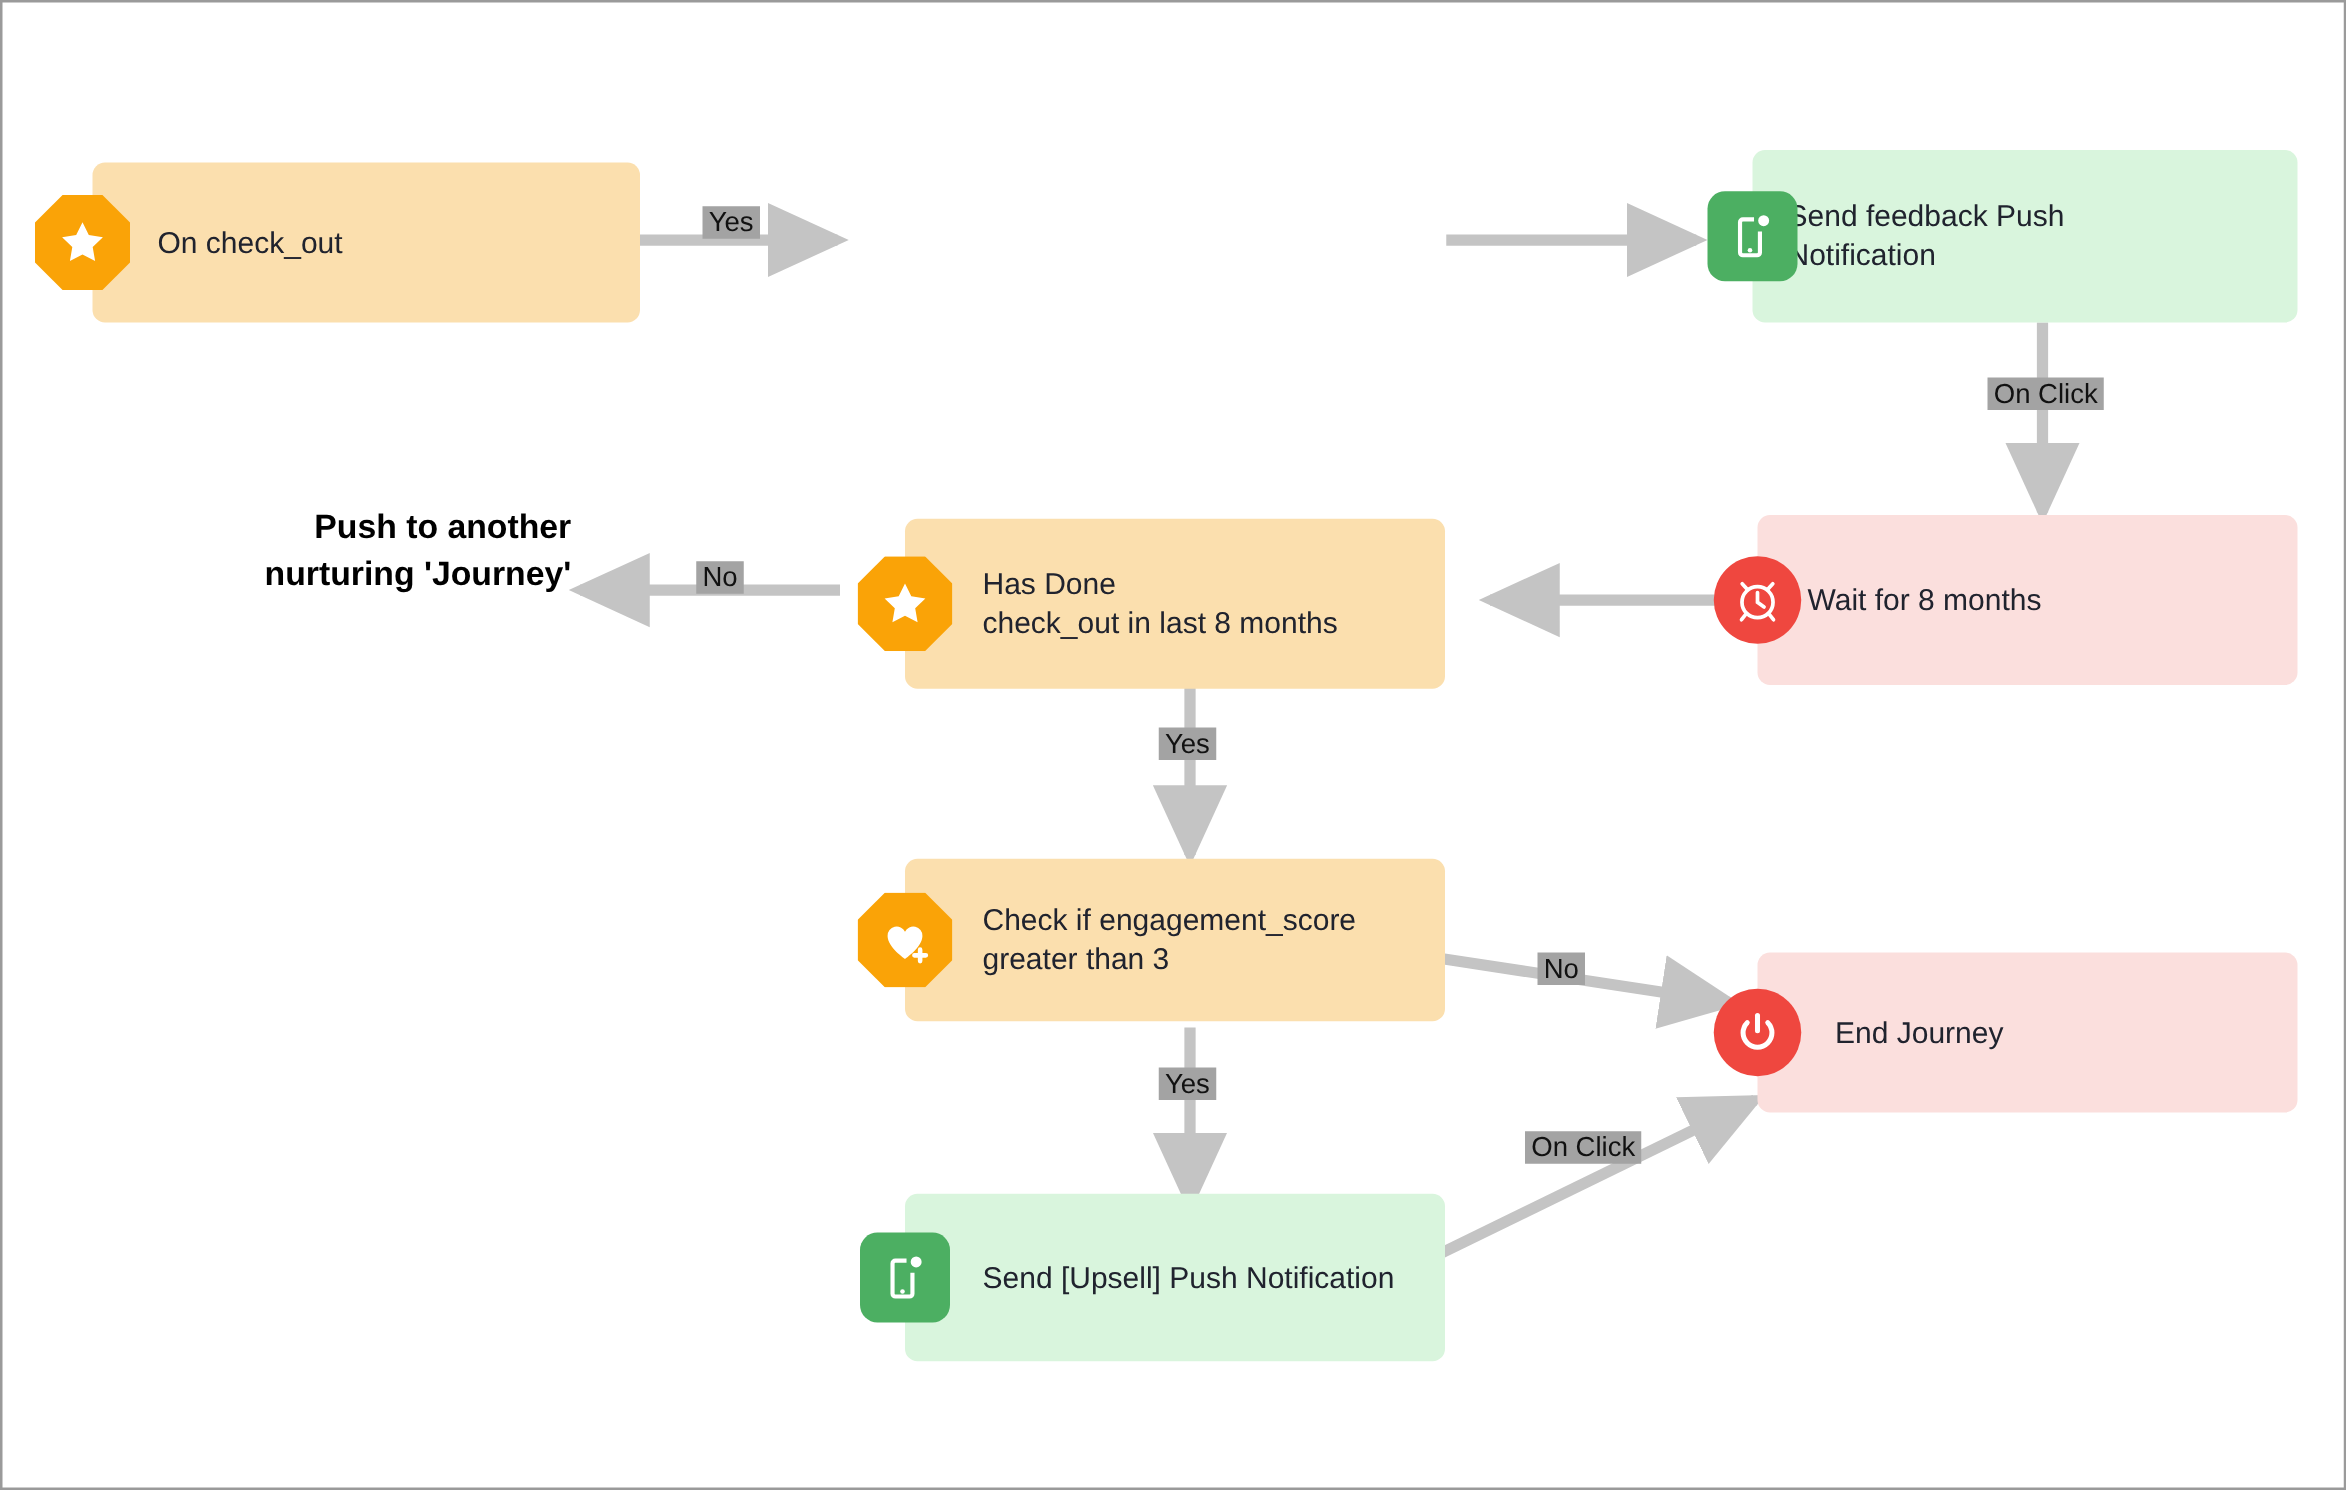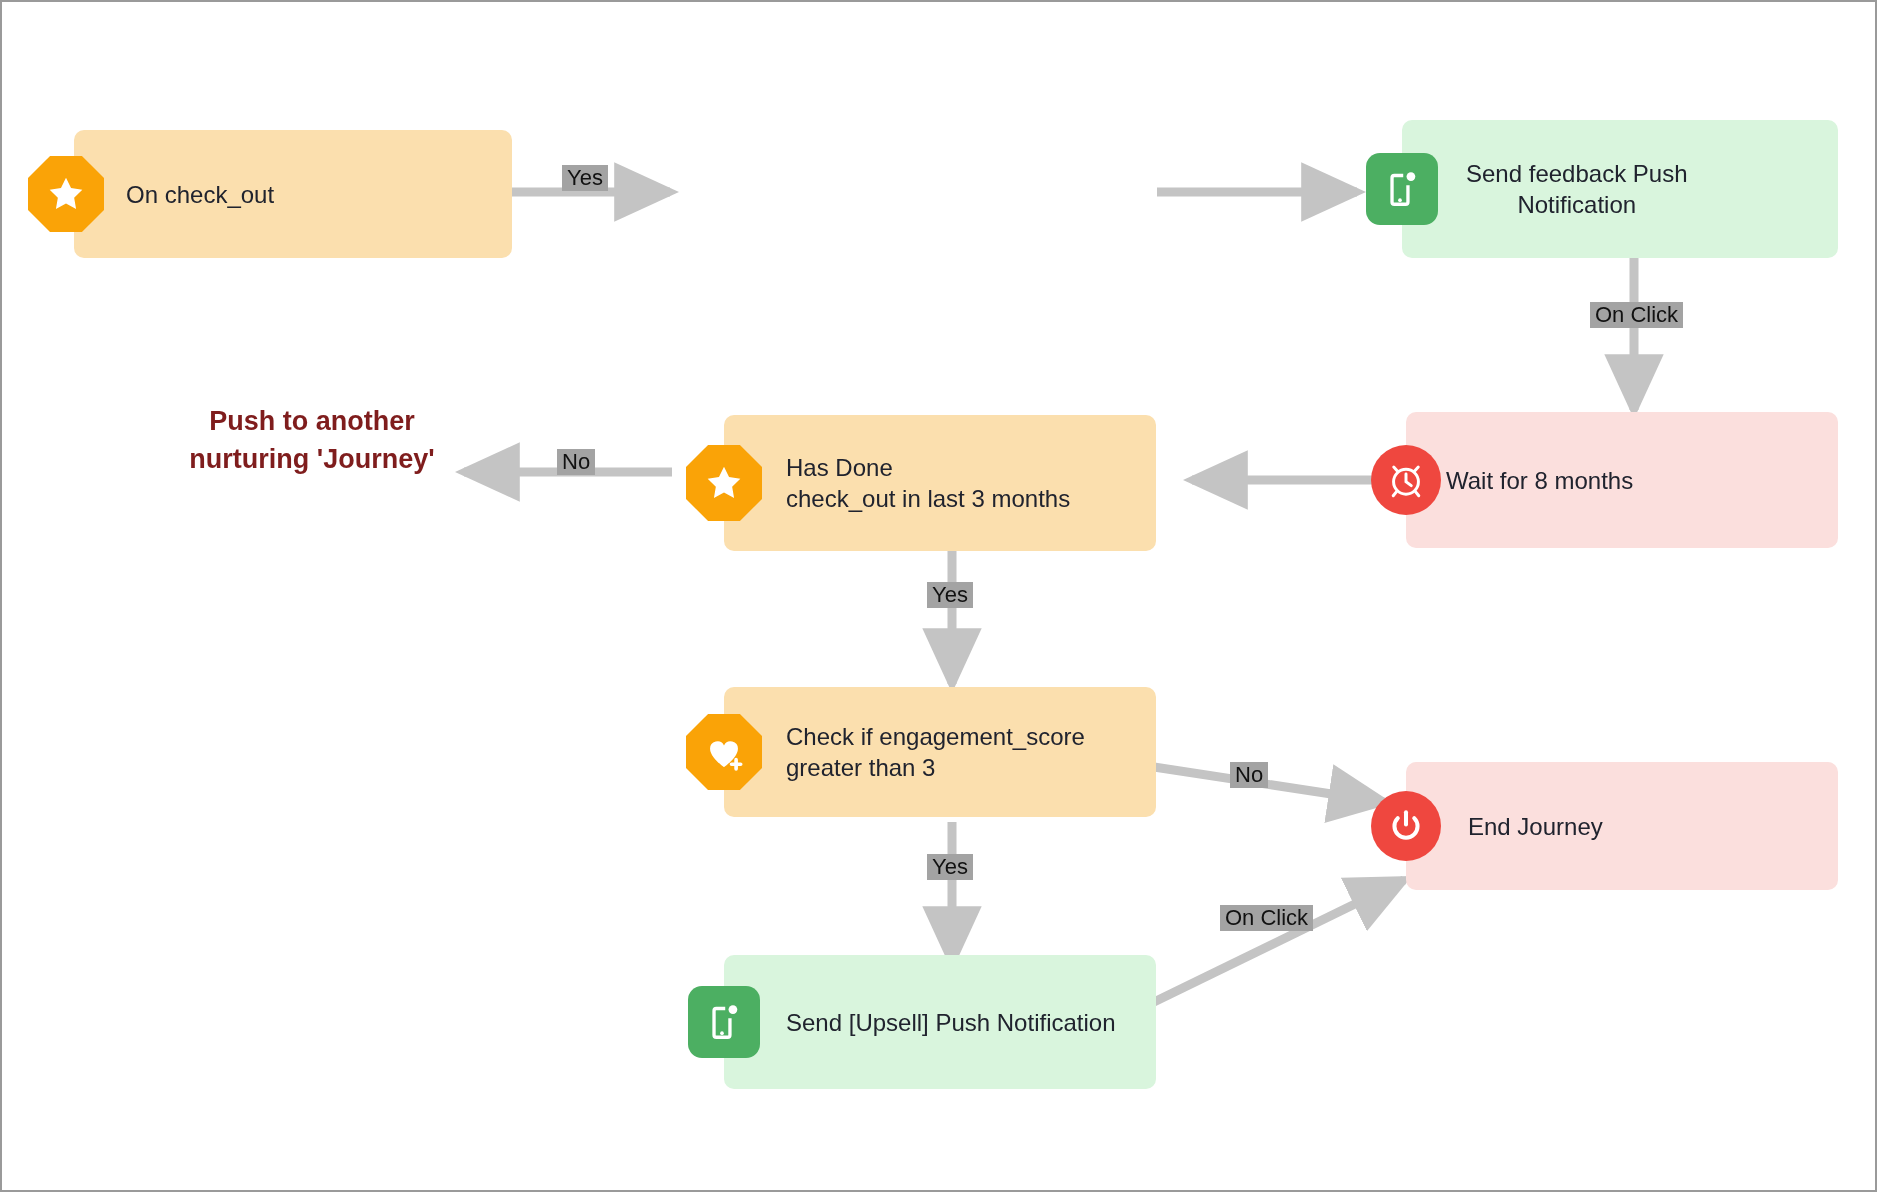--- a/index.html
+++ b/index.html
@@ -88,22 +88,22 @@
     padding: 0 5px;
     white-space: nowrap;
   }
 
   .freetext {
     position: absolute;
     z-index: 5;
     font-weight: bold;
     font-size: 27px;
     line-height: 38px;
-    color: #7f1d1d;
-    text-align: center;
+    color: #000000;
+    text-align: right;
     white-space: pre-line;
   }
 </style>
 </head>
 <body>
 
 <div id="canvas">
 
   <svg class="edges" viewBox="0 0 1877 1192">
     <defs>
@@ -181,21 +181,21 @@
     <div class="body"></div>
     <div class="icon-badge icon-rounded" style="left:-36px; top:33px;">
       <svg viewBox="0 0 24 24" width="42" height="42" aria-hidden="true">
         <g fill="none" stroke="#ffffff" stroke-width="1.9" stroke-linejoin="round">
           <path d="M15.4 9.8V19.4a1.3 1.3 0 0 1-1.3 1.3H7.6a1.3 1.3 0 0 1-1.3-1.3V5.6A1.3 1.3 0 0 1 7.6 4.3h5.1"></path>
         </g>
         <circle cx="10.85" cy="18.4" r="1.05" fill="#ffffff"></circle>
         <circle cx="17.1" cy="4.9" r="2.5" fill="#ffffff"></circle>
       </svg>
     </div>
-    <div class="label" style="margin-left:64px;text-align:center;">Send feedback Push
+    <div class="label" style="margin-left:28px;">Send feedback Push
 Notification</div>
   </div>
 
   <div class="node wait" style="left:1404px; top:410px; width:432px; height:136px;">
     <div class="body"></div>
     <div class="icon-badge icon-circle" style="left:-35px; top:33px;">
       <svg viewBox="0 0 24 24" width="42" height="42" aria-hidden="true">
         <g fill="none" stroke="#ffffff" stroke-width="1.7" stroke-linecap="round">
           <circle cx="12" cy="13" r="7.1"></circle>
           <path d="M12 8.6V13l3 2.2"></path>
@@ -208,21 +208,21 @@
   </div>
 
   <div class="node condition" style="left:722px; top:413px; width:432px; height:136px;">
     <div class="body"></div>
     <div class="icon-badge icon-octagon" style="left:-38px; top:30px;">
       <svg viewBox="0 0 24 24" width="44" height="44" aria-hidden="true">
         <path fill="#ffffff" d="M12 3.2l2.75 5.57 6.15.9-4.45 4.33 1.05 6.12L12 17.23l-5.5 2.89 1.05-6.12L3.1 9.67l6.15-.9z"></path>
       </svg>
     </div>
     <div class="label" style="margin-left:62px;">Has Done
-check_out in last 3 months</div>
+check_out in last 8 months</div>
   </div>
 
   <div class="node condition" style="left:722px; top:685px; width:432px; height:130px;">
     <div class="body"></div>
     <div class="icon-badge icon-octagon" style="left:-38px; top:27px;">
       <svg viewBox="0 0 24 24" width="44" height="44" aria-hidden="true">
         <path fill="#ffffff" d="M12 20.2S4.4 15.1 4.4 10.2a4 4 0 0 1 7.6-1.8 4 4 0 0 1 7.6 1.8c0 4.9-7.6 10-7.6 10z"></path>
         <g stroke="#ffffff" stroke-width="2" stroke-linecap="round">
           <path d="M18.6 16.2v5M16.1 18.7h5"></path>
         </g>

